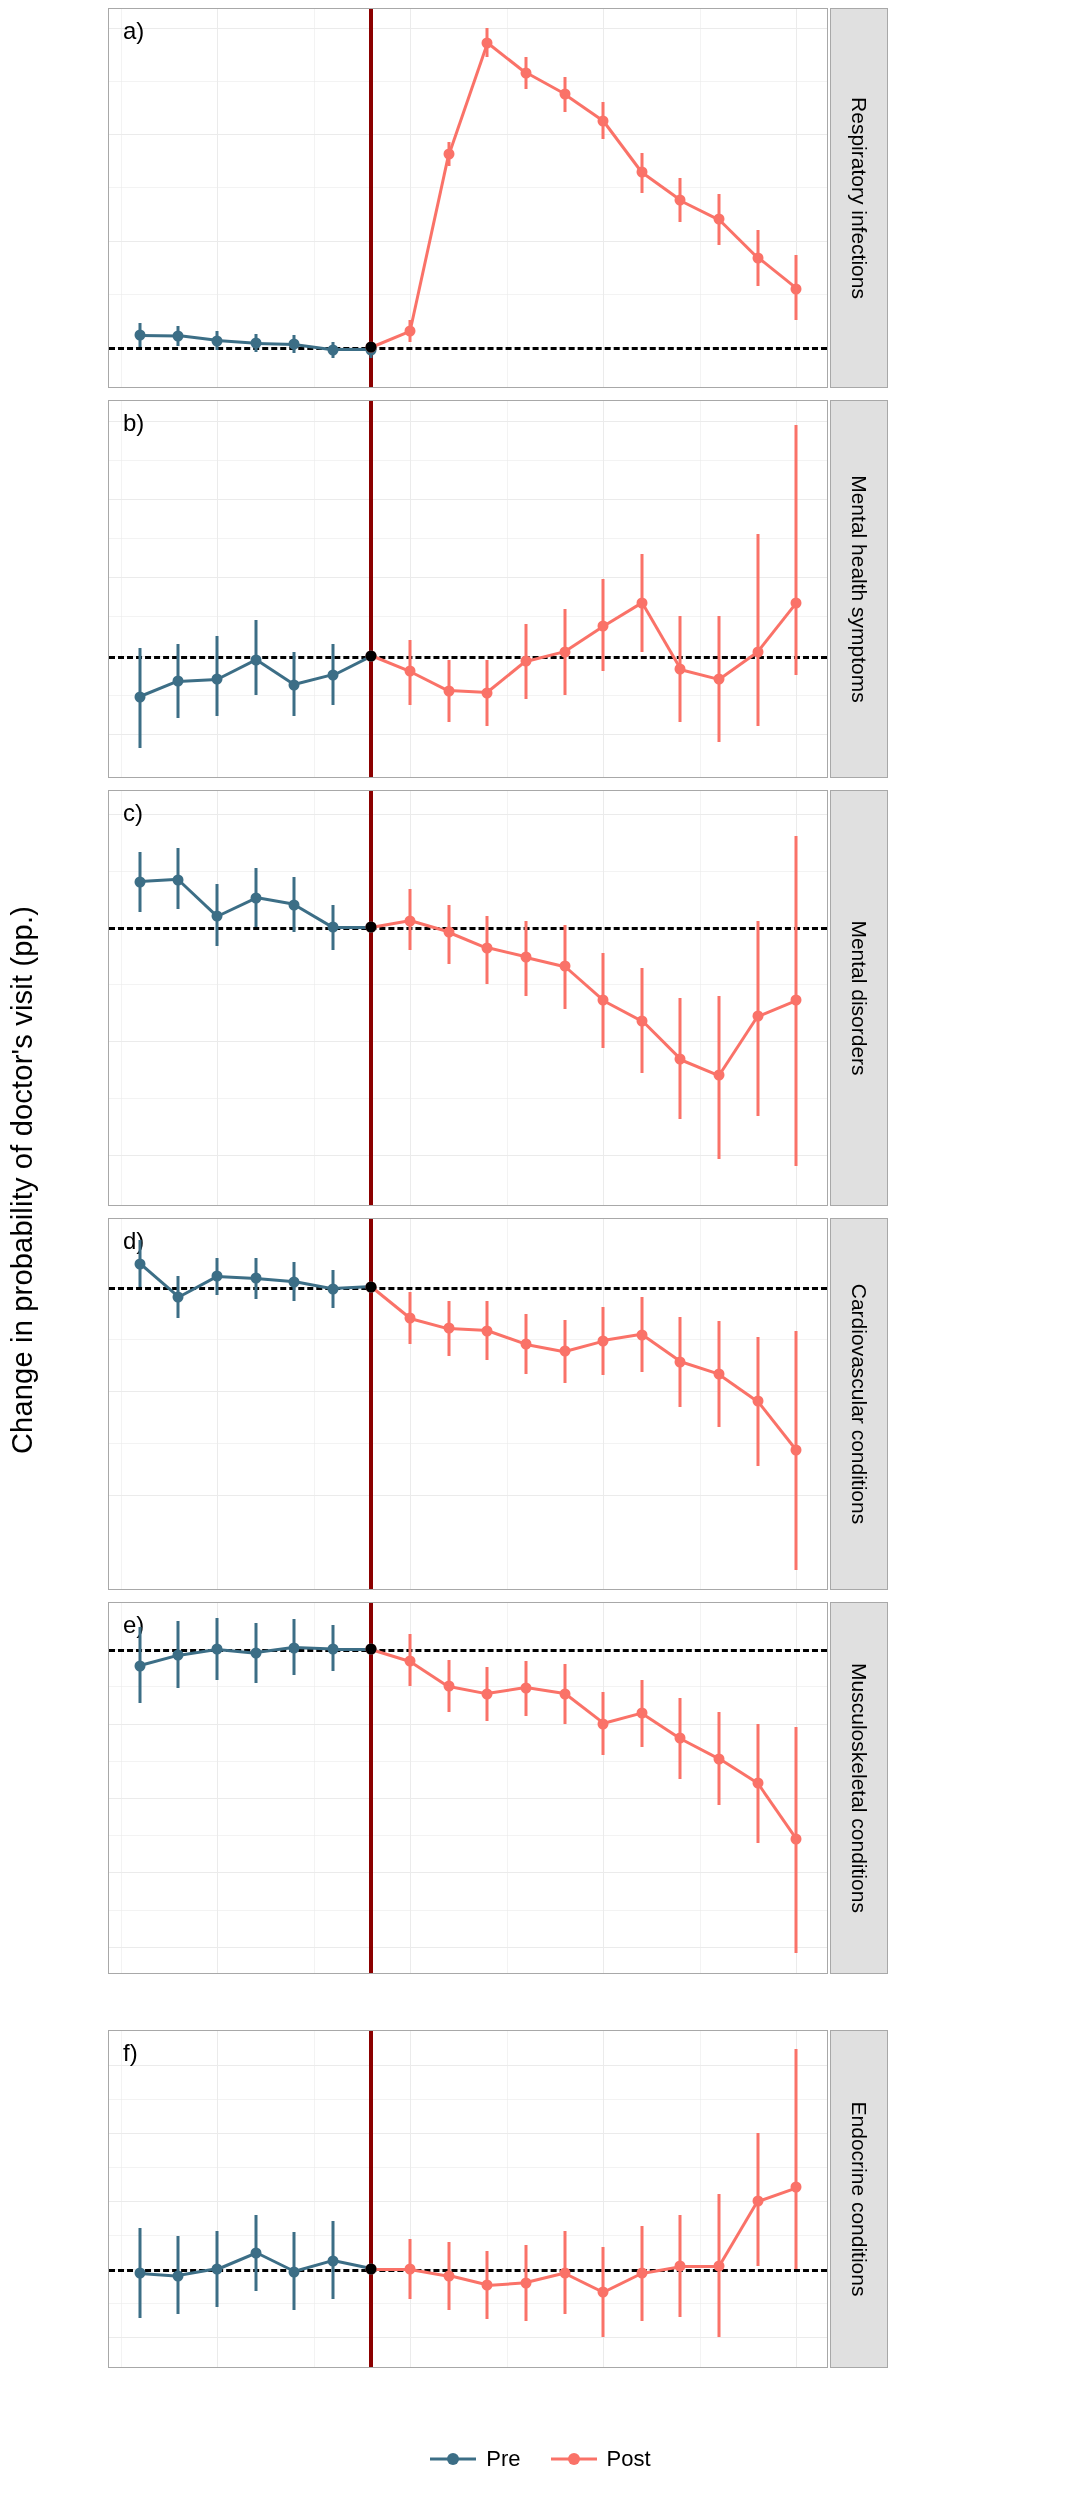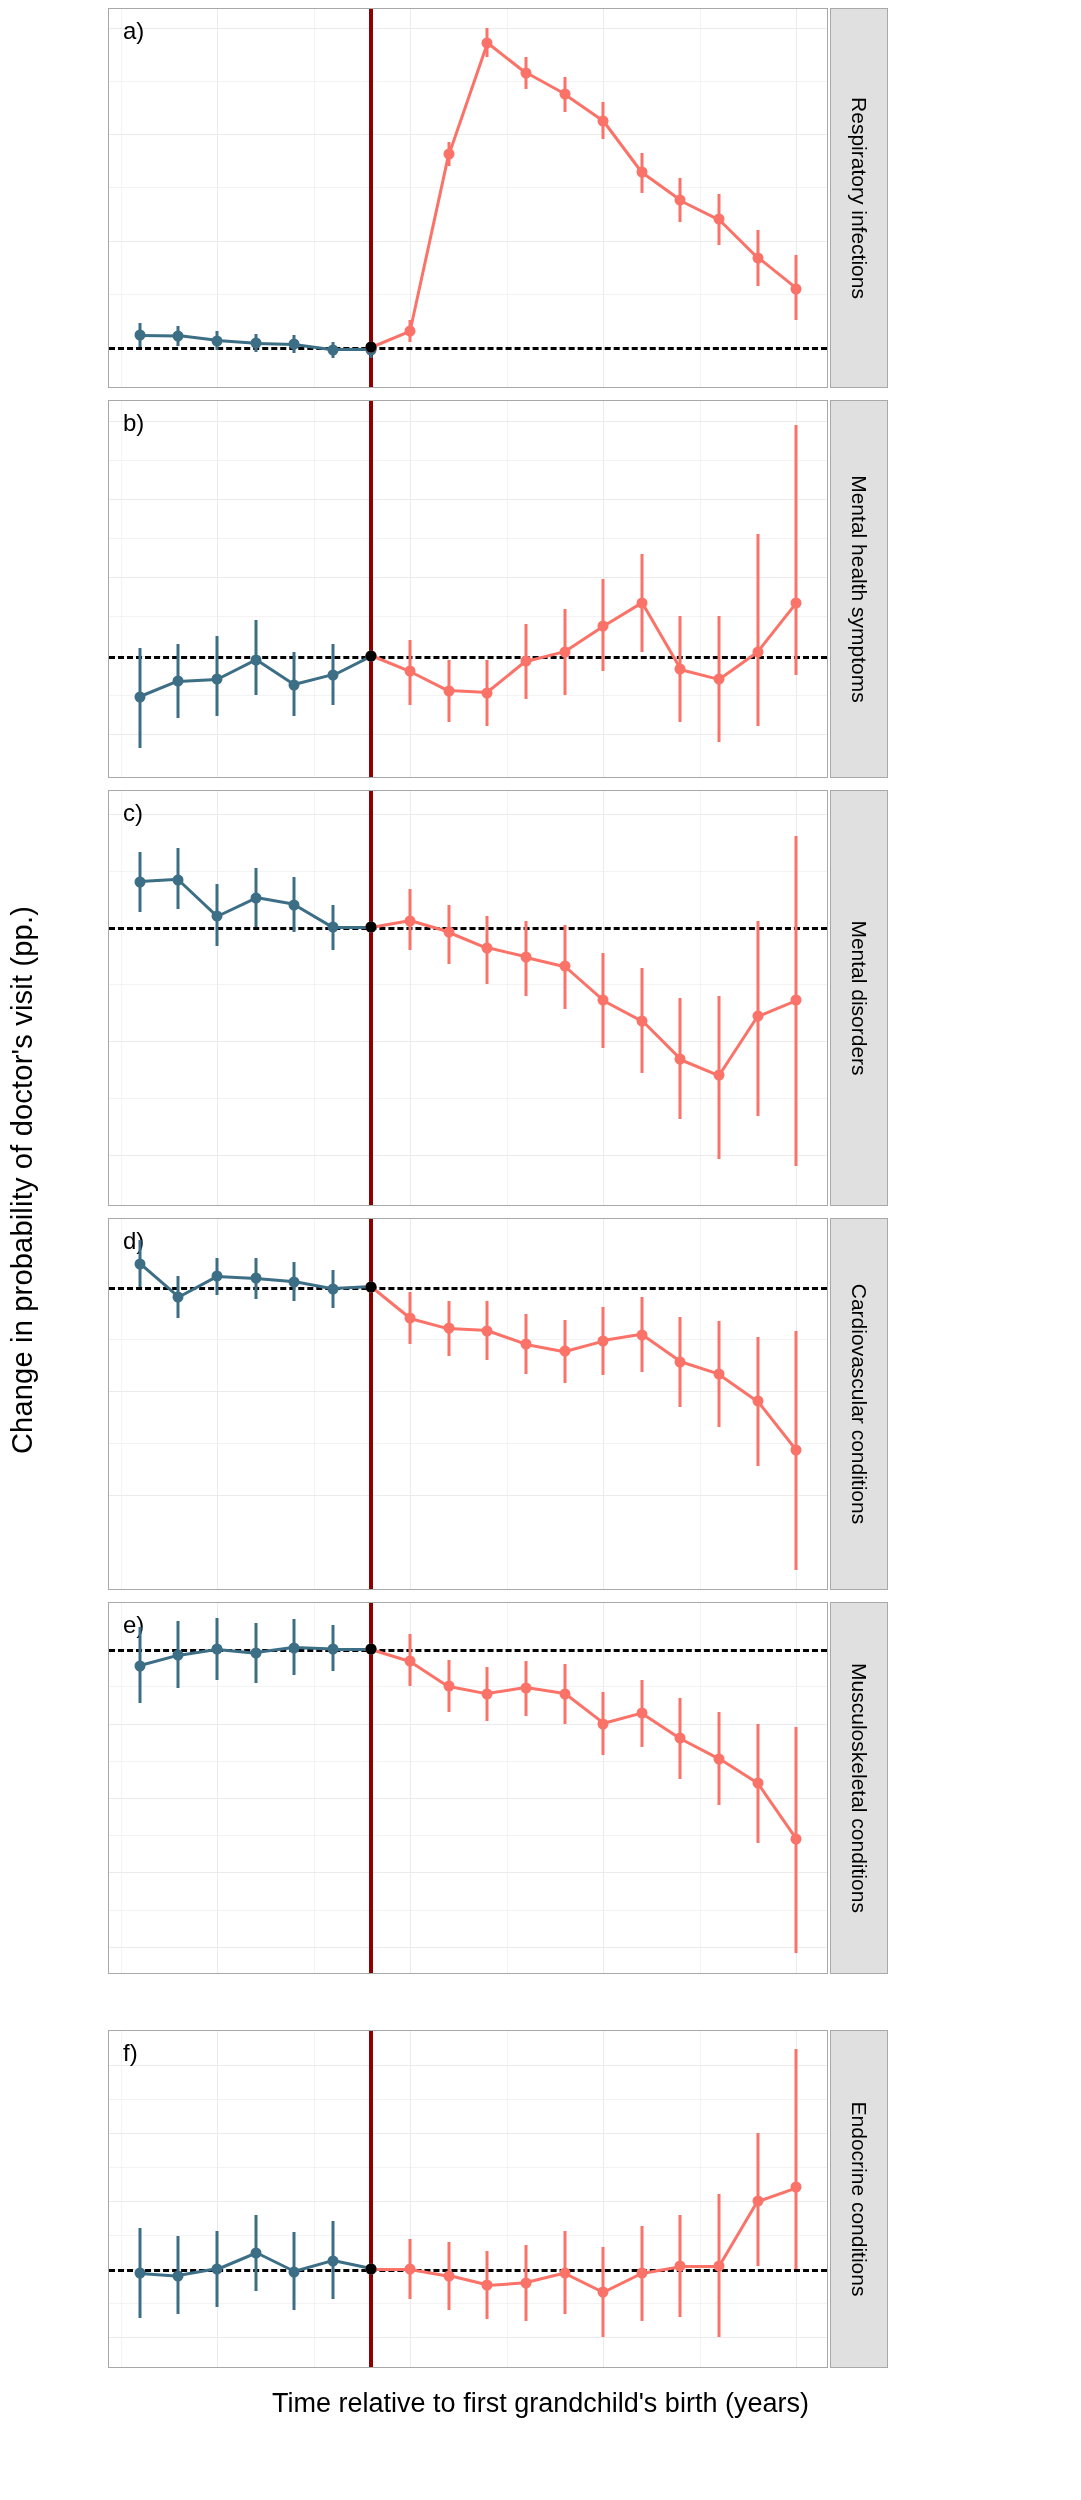--- a/index.html
+++ b/index.html
@@ -555,16 +555,31 @@
           <div class="eb" style="left: 687.118px; top: 17.6842px; height: 220.372px; background: rgb(250, 114, 104);"></div>
           <div class="pt" style="left: 687.118px; top: 156.437px; background: rgb(250, 114, 104);"></div>
           <div class="pt" style="left: 262.495px; top: 238.057px; background: rgb(0, 0, 0);"></div>
         </div>
         <div class="strip">
           <span>Endocrine conditions</span>
         </div>
       </div>
     </div>
 
-  <div class="xaxis-title" style="top:2388px;">Time relative to first grandchild's birth (years)</div>
-
+
+  <div class="legend" style="top:2446px;">
+    <div class="legend-item">
+      <span class="legend-swatch">
+        <span class="ln" style="background:#3c6e86"></span>
+          <span class="dotc" style="background:#3c6e86"></span>
+      </span>
+      <span>Pre</span>
+    </div>
+    <div class="legend-item">
+      <span class="legend-swatch">
+        <span class="ln" style="background:#fa7268"></span>
+          <span class="dotc" style="background:#fa7268"></span>
+      </span>
+      <span>Post</span>
+    </div>
+  </div>
 
 </div>
 
 </body></html>

